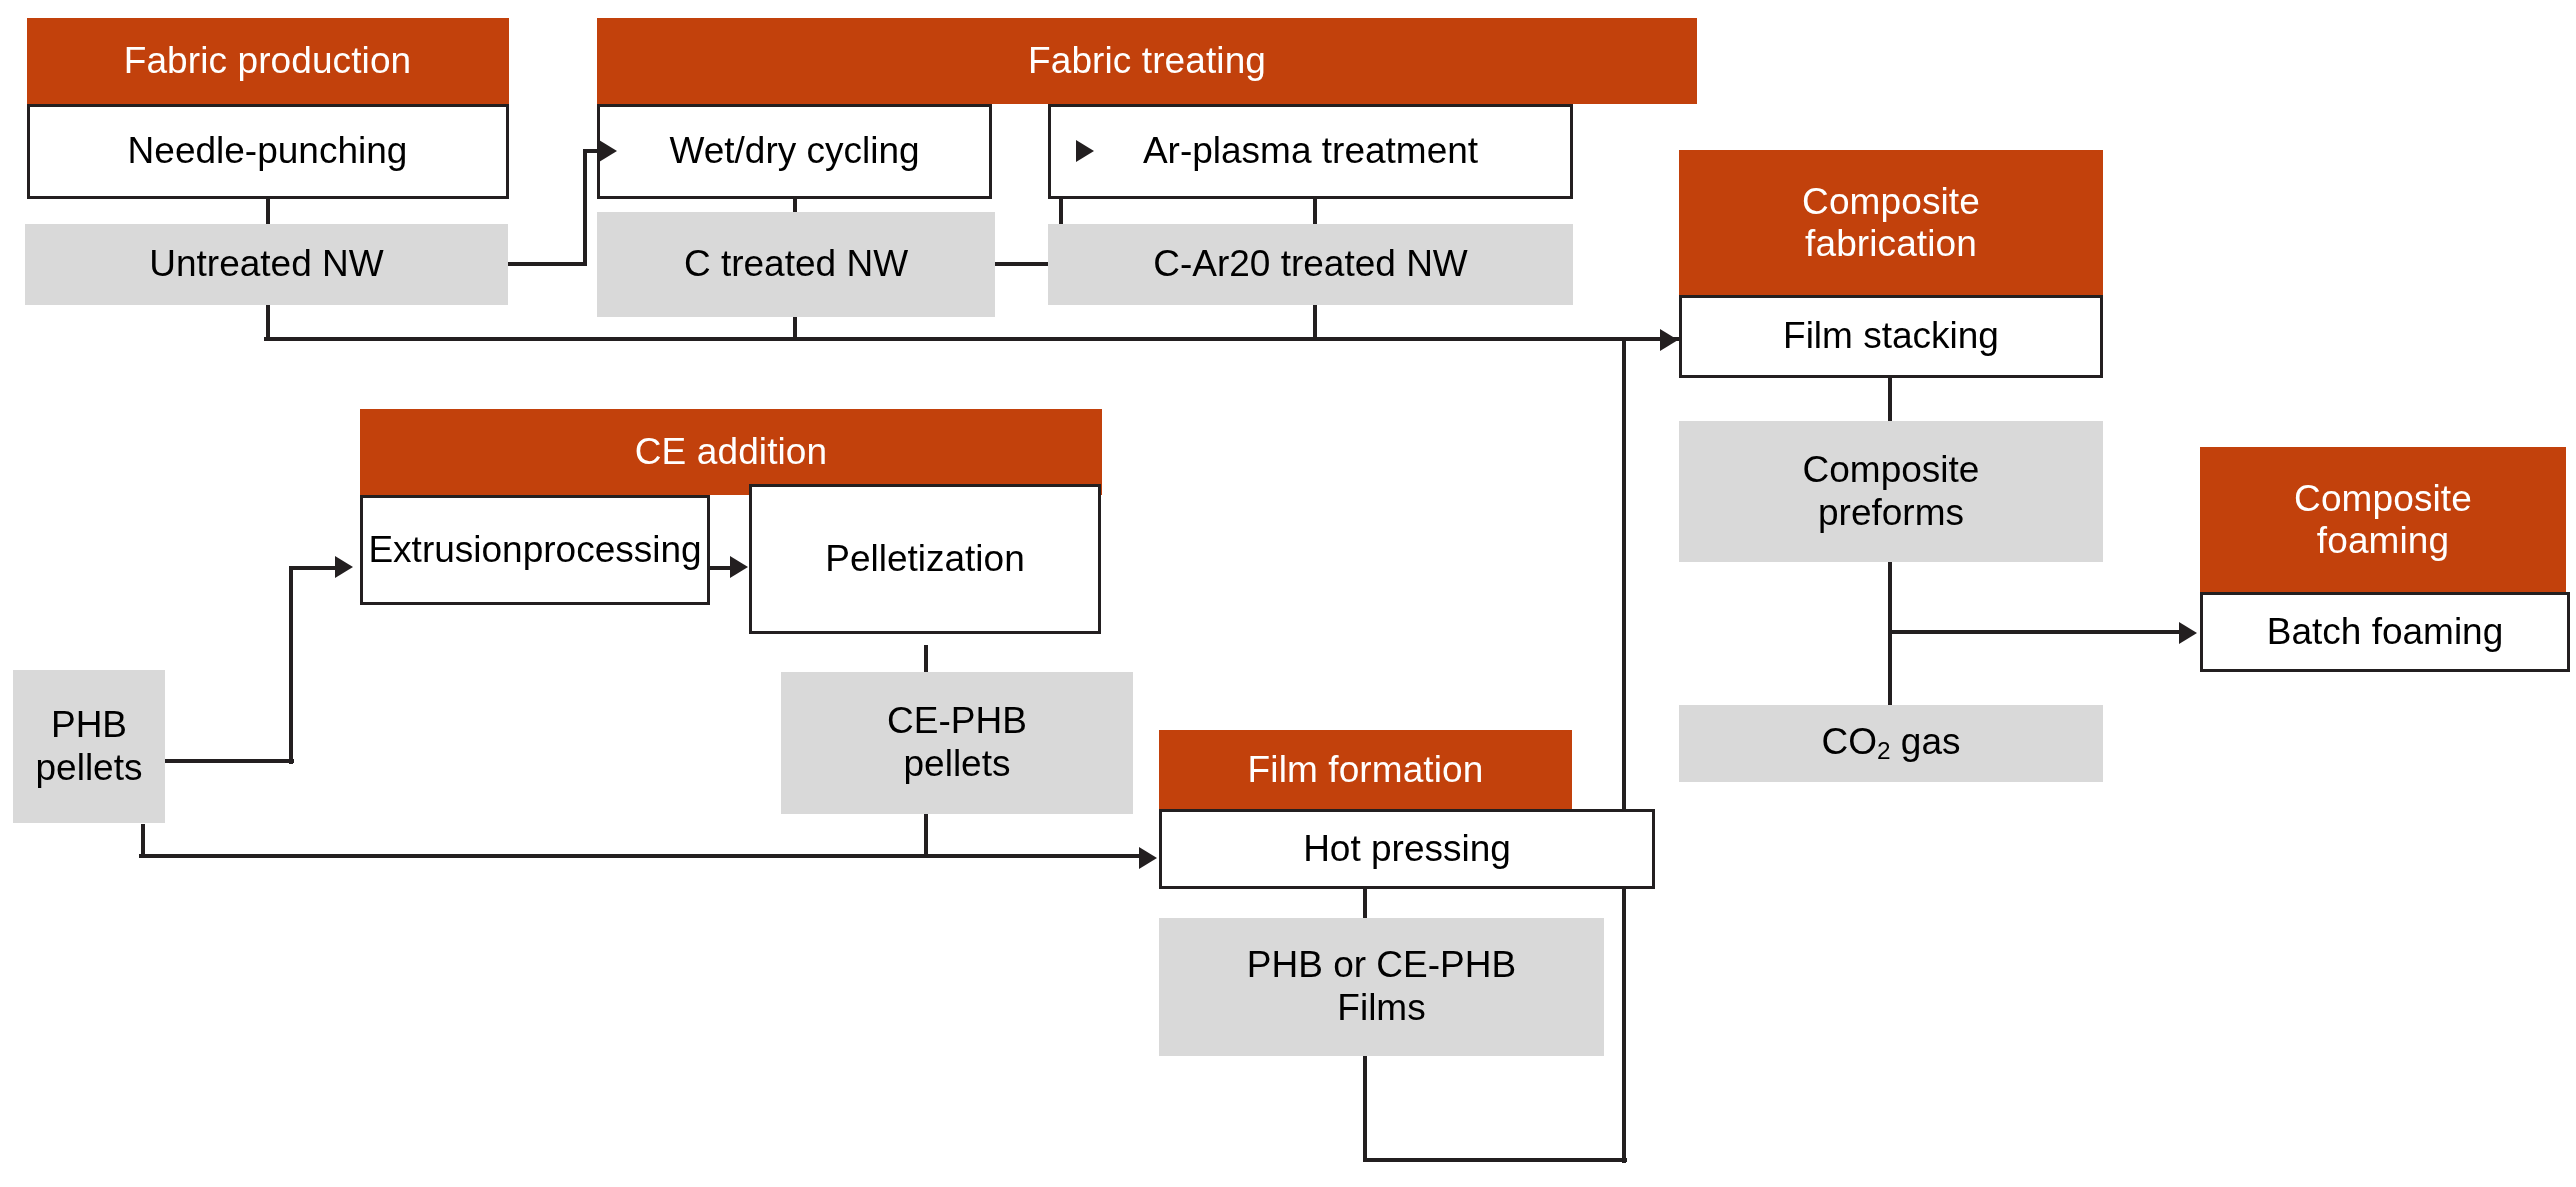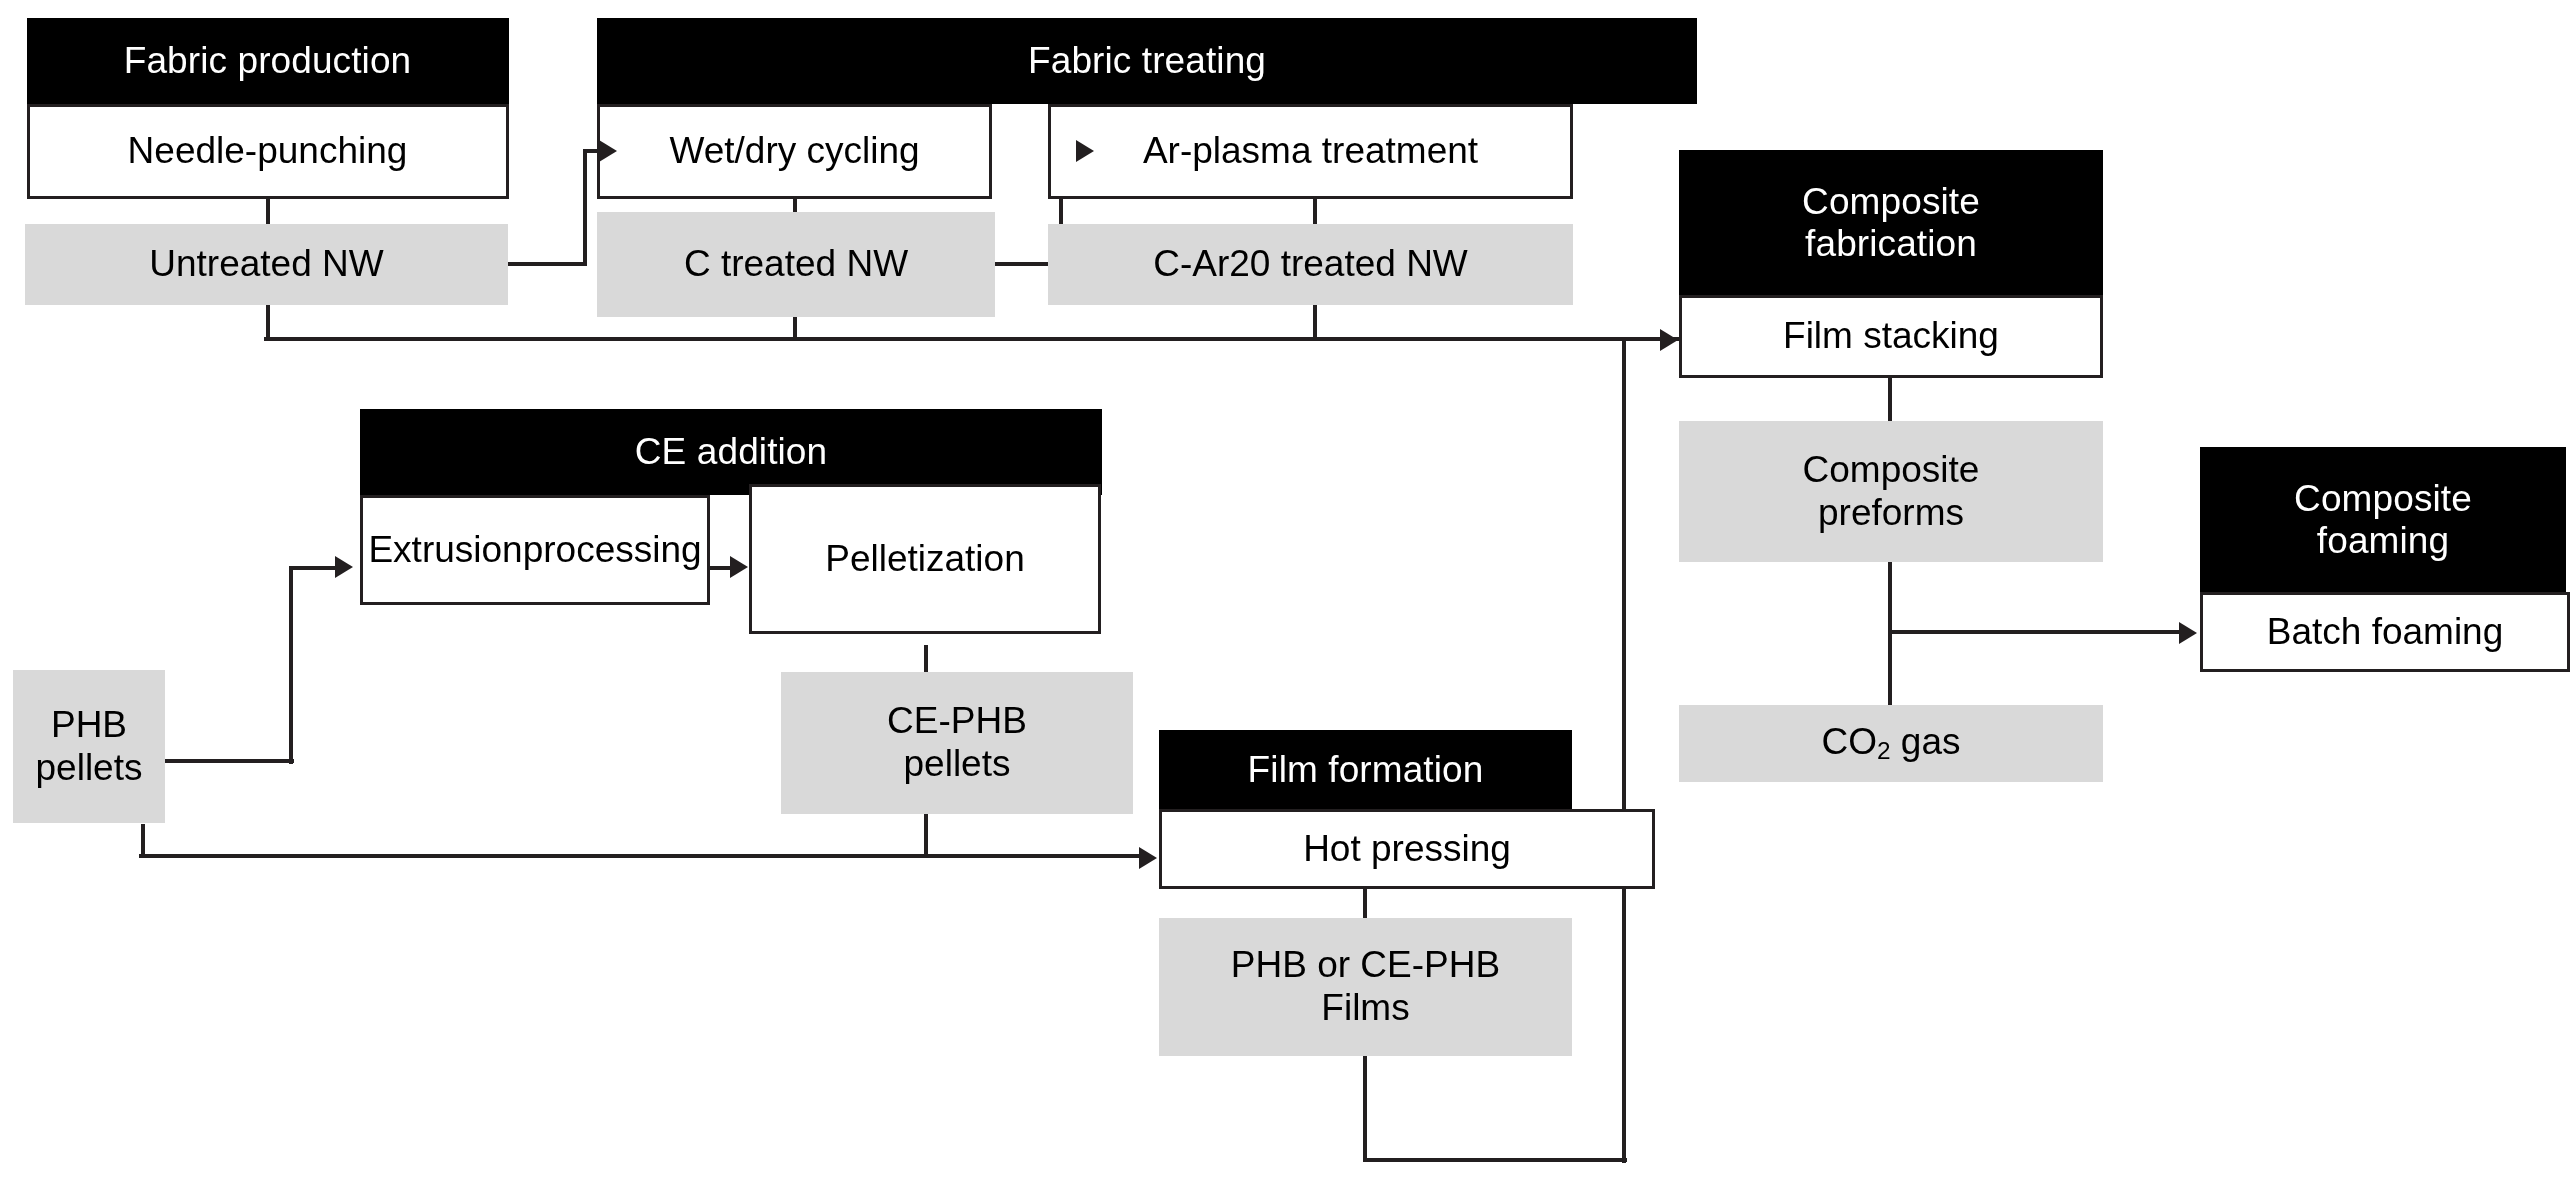--- a/index.html
+++ b/index.html
@@ -12,21 +12,21 @@
     width: 2576px;
     height: 1187px;
     background: #ffffff;
     font-family: "Liberation Sans", sans-serif;
     overflow: hidden;
   }
 
   
   .group-header {
     position: absolute;
-    background: #000000;
+    background: #c2410c;
     color: #ffffff;
     display: flex;
     align-items: center;
     justify-content: center;
     text-align: center;
     font-size: 37px;
     line-height: 1.12;
     letter-spacing: 0.1px;
     box-sizing: border-box;
     padding: 0 5.7px;
@@ -220,21 +220,21 @@
   <div class="mat-box" style="left:13px; top:670px; width:152px; height:153px; flex-direction:column;">
     <span>PHB</span>
     <span>pellets</span>
   </div>
 
   <div class="mat-box" style="left:749px; top:672px; width:352px; height:142px; flex-direction:column;margin-left:32px;">
     <span>CE-PHB</span>
     <span>pellets</span>
   </div>
 
-  <div class="mat-box" style="left:1159px; top:918px; width:413px; height:138px; flex-direction:column;">
+  <div class="mat-box" style="left:1159px; top:918px; width:445px; height:138px; flex-direction:column;">
     <span>PHB or CE-PHB</span>
     <span>Films</span>
   </div>
 
   <div class="mat-box" style="left:1679px; top:421px; width:424px; height:141px; flex-direction:column;">
     <span>Composite</span>
     <span>preforms</span>
   </div>
 
   <div class="mat-box" style="left:1679px; top:705px; width:424px; height:77px;">

